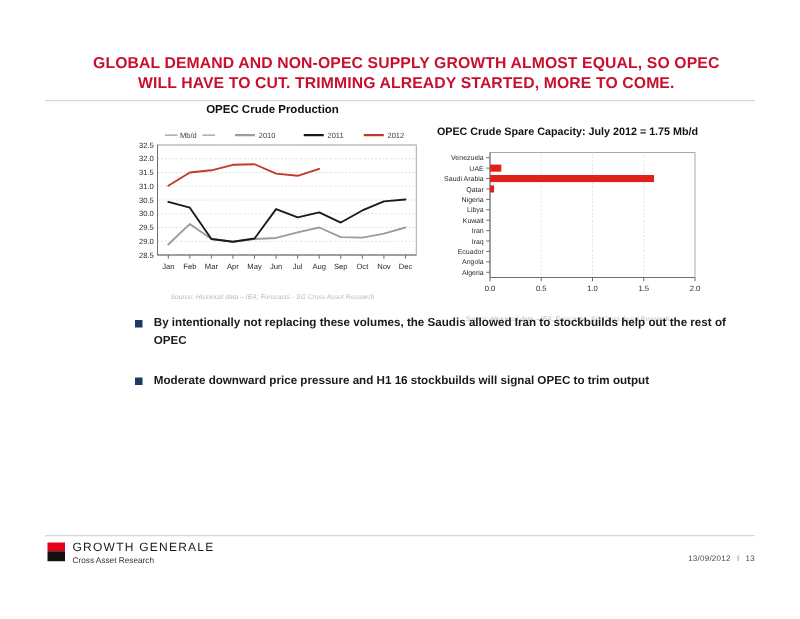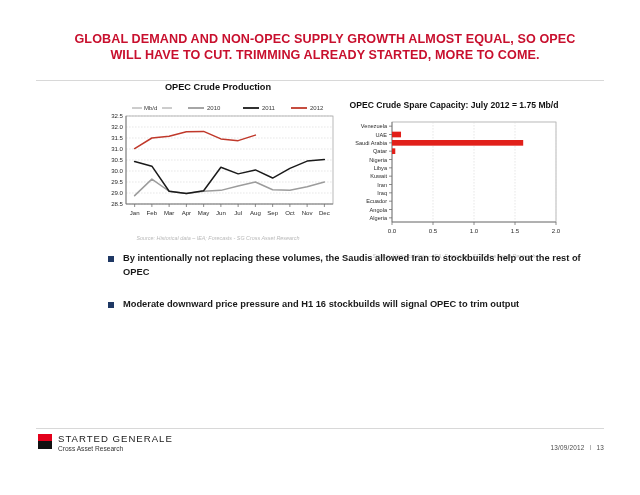--- a/index.html
+++ b/index.html
@@ -12,21 +12,21 @@
     height: 495px;
     position: relative;
     font-family: "Liberation Sans", sans-serif;
     overflow: hidden;
   }
 
   
   .slide-title {
     position: absolute;
     left: 60px;
-    top: 31px;
+    top: 42px;
     width: 530px;
     color: #c8102e;
     font-weight: bold;
     font-size: 12.6px;
     line-height: 16px;
     text-align: center;
     letter-spacing: 0.1px;
   }
   .title-rule {
     position: absolute;
@@ -307,19 +307,19 @@
   </div>
 </div>
 
 <div class="footer-rule"></div>
 
 <div class="logo-box">
   <div class="top-half"></div>
   <div class="bot-half"></div>
 </div>
 <div class="logo-text">
-  <div class="logo-name">STARTED GENERALE</div>
+  <div class="logo-name">GROWTH GENERALE</div>
   <div class="logo-sub">Cross Asset Research</div>
 </div>
 
 <div class="footer-meta">
   <span>13/09/2012</span><span class="sep">I</span><span>13</span>
 </div>
 
 </body></html>

